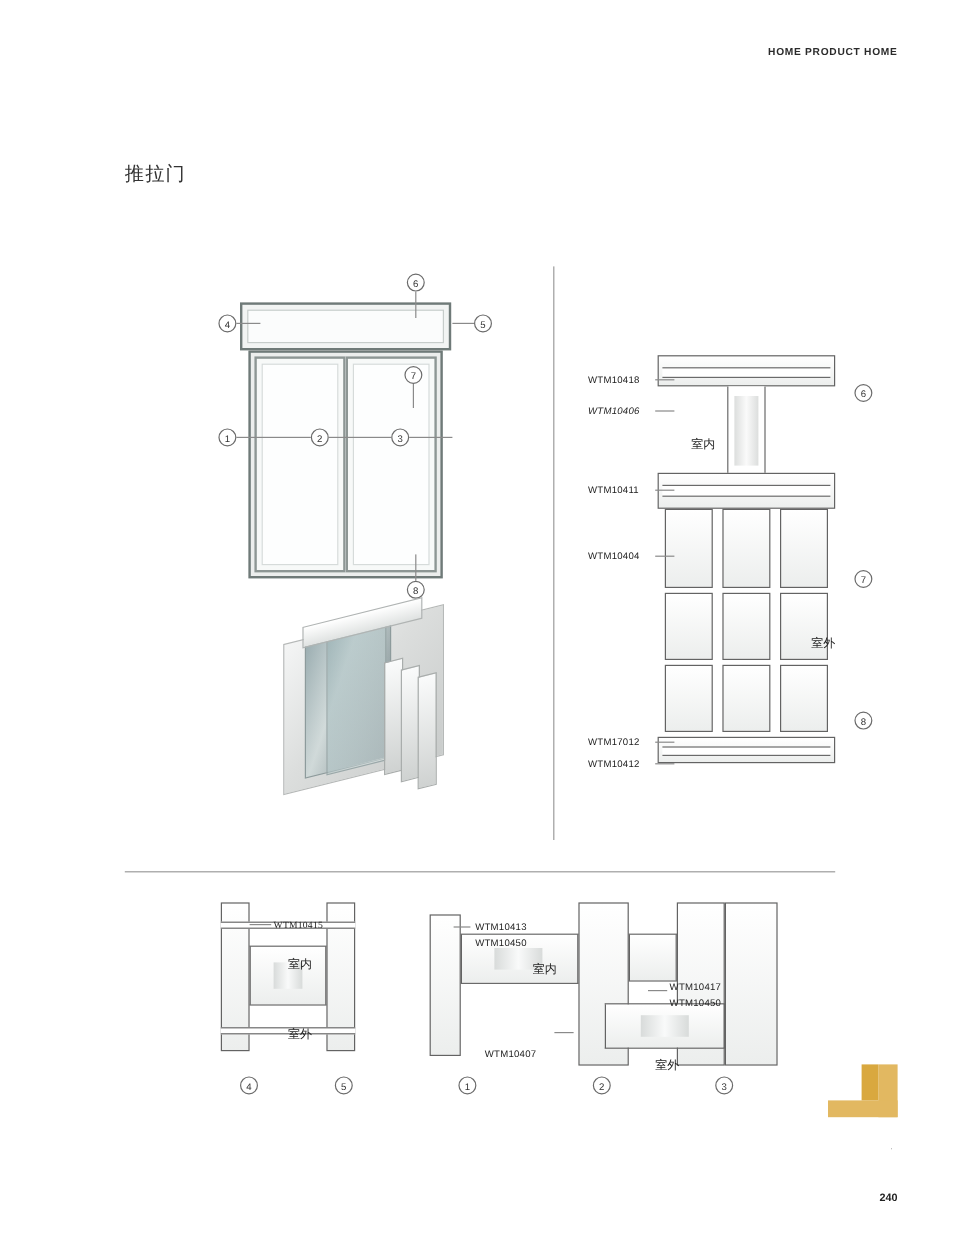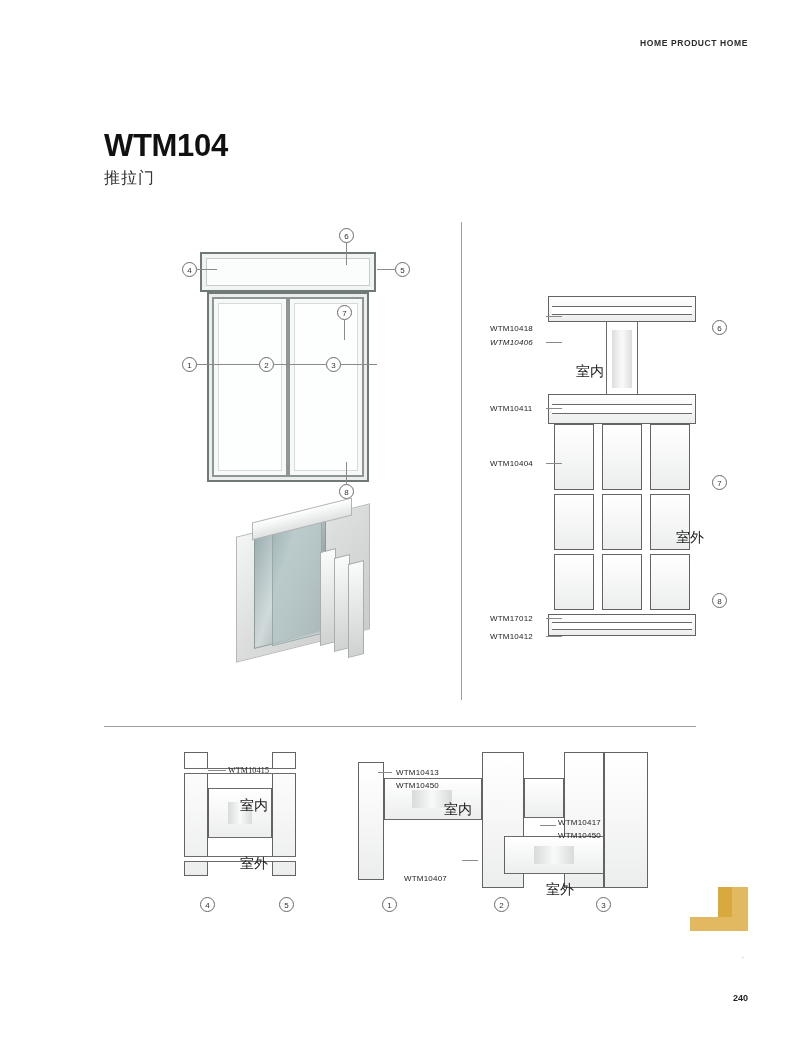--- a/index.html
+++ b/index.html
@@ -88,21 +88,21 @@
 
   .lbl {
     position: absolute;
     font-size: 8px;
     color: #222;
     white-space: nowrap;
     letter-spacing: 0.2px;
   }
   .lbl-cn {
     position: absolute;
-    font-size: 14px;
+    font-size: 10px;
     color: #222;
     white-space: nowrap;
   }
 
   
   .elev {
     position: absolute;
     left: 200px;
     top: 252px;
     width: 176px;
@@ -266,21 +266,20 @@
     font-size: 7px;
     color: #999;
   }
 </style>
 </head>
 <body>
 
 <div class="header-label">HOME PRODUCT HOME</div>
 
 <div class="title-block">
-  <div class="title-main">WTM104</div>
   <div class="title-sub">推拉门</div>
 </div>
 
 <div class="v-divider"></div>
 <div class="h-divider"></div>
 
 <div class="elev">
   <div class="transom">
     <div class="transom-inner"></div>
   </div>
@@ -341,21 +340,21 @@
   <div class="mod" style="left:102px;top:198px;width:40px;height:56px;"></div>
 
   <div class="mod" style="left:6px;top:258px;width:40px;height:56px;"></div>
   <div class="mod" style="left:54px;top:258px;width:40px;height:56px;"></div>
   <div class="mod" style="left:102px;top:258px;width:40px;height:56px;"></div>
 
   <div class="mod" style="left:0;top:318px;width:148px;height:22px;"></div>
   <div class="modh" style="left:4px;top:326px;width:140px;height:6px;"></div>
 </div>
 
-<div class="lbl" style="left:490px;top:324px;">WTM10418</div>
+<div class="lbl" style="left:490px;top:312px;">WTM10418</div>
 <div class="lead h" style="left:546px;top:316px;width:16px;"></div>
 <div class="lbl" style="left:490px;top:338px;font-style:italic;">WTM10406</div>
 <div class="lead h" style="left:546px;top:342px;width:16px;"></div>
 <div class="lbl" style="left:490px;top:404px;">WTM10411</div>
 <div class="lead h" style="left:546px;top:408px;width:16px;"></div>
 <div class="lbl" style="left:490px;top:459px;">WTM10404</div>
 <div class="lead h" style="left:546px;top:463px;width:16px;"></div>
 <div class="lbl" style="left:490px;top:614px;">WTM17012</div>
 <div class="lead h" style="left:546px;top:618px;width:16px;"></div>
 <div class="lbl" style="left:490px;top:632px;">WTM10412</div>

